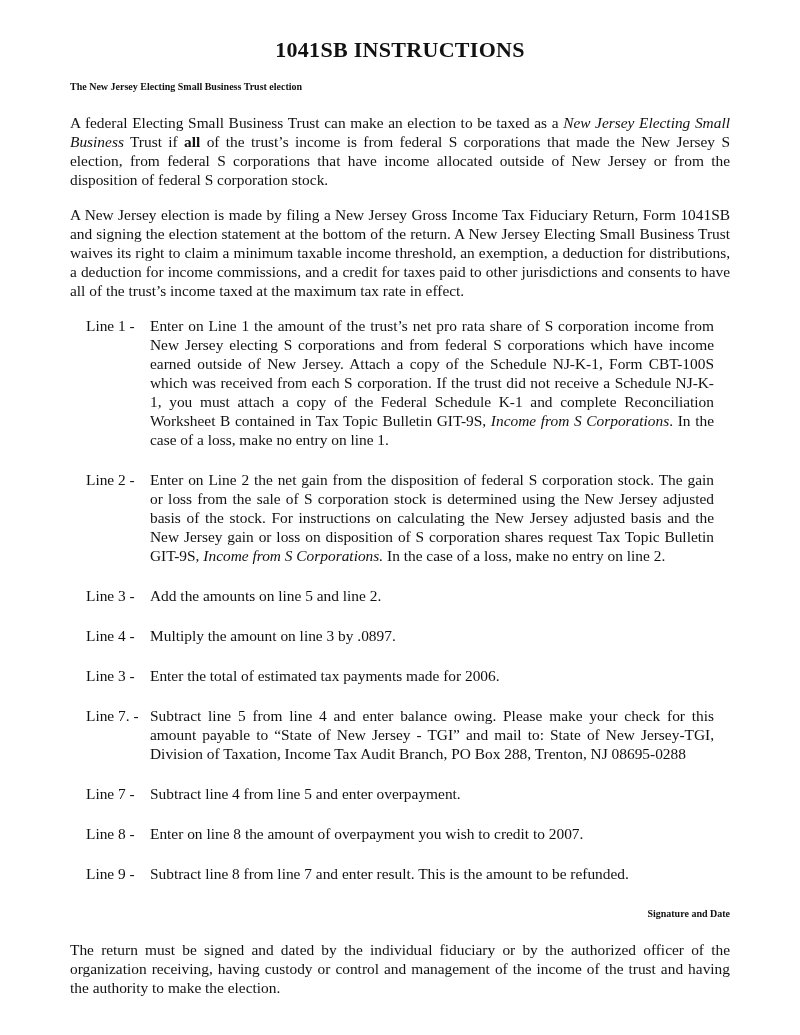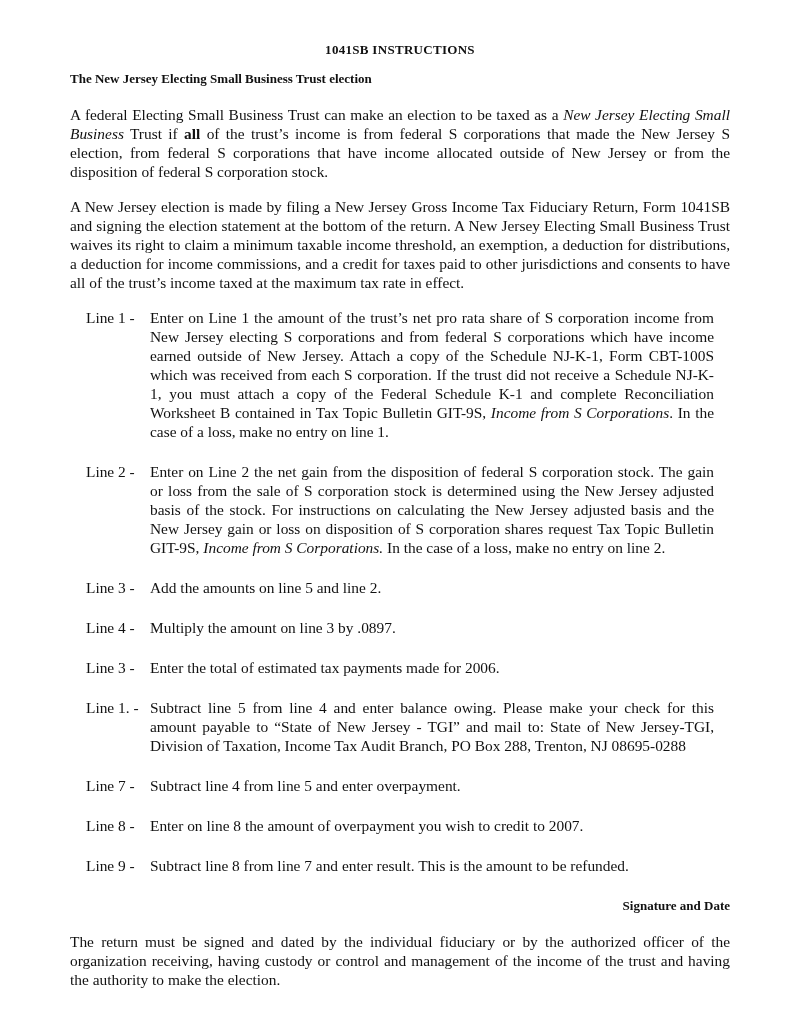--- a/index.html
+++ b/index.html
@@ -12,28 +12,28 @@
     min-height: 1035px;
     box-sizing: border-box;
     background: #ffffff;
     color: #111111;
     font-family: "Liberation Serif", "DejaVu Serif", serif;
     font-size: 15.4px;
     line-height: 19px;
     padding: 40px 70px 28px 70px;
   }
   .doc-title {
-    font-size: 13px;
+    font-size: 22px;
     font-weight: bold;
     text-align: center;
-    margin: 0 0 10px 0;
+    margin: 0 0 18px 0;
     letter-spacing: 0.3px;
   }
   .section-heading {
-    font-size: 13px;
+    font-size: 10px;
     font-weight: bold;
     margin: 0 0 17px 0;
   }
   .para {
     margin: 0 0 16px 0;
     text-align: justify;
   }
   .lines {
     margin: 2px 0 0 0;
   }
@@ -96,21 +96,21 @@
       <span class="line-label">Line 4 -</span>
       <p class="line-body"><span>Multiply the amount on line 3 by .0897.</span></p>
     </div>
 
     <div class="line-item">
       <span class="line-label">Line 3 -</span>
       <p class="line-body"><span>Enter the total of estimated tax payments made for 2006.</span></p>
     </div>
 
     <div class="line-item">
-      <span class="line-label">Line 1. -</span>
+      <span class="line-label">Line 7. -</span>
       <p class="line-body"><span>Subtract line 5 from line 4 and enter balance owing.  Please make your check for this amount payable to “State of New Jersey - TGI” and mail to:  State of New Jersey-TGI, Division of Taxation, Income Tax Audit Branch, PO Box 288, Trenton, NJ  08695-0288</span></p>
     </div>
 
     <div class="line-item">
       <span class="line-label">Line 7 -</span>
       <p class="line-body"><span>Subtract line 4 from line 5 and enter overpayment.</span></p>
     </div>
 
     <div class="line-item">
       <span class="line-label">Line 8 -</span>

